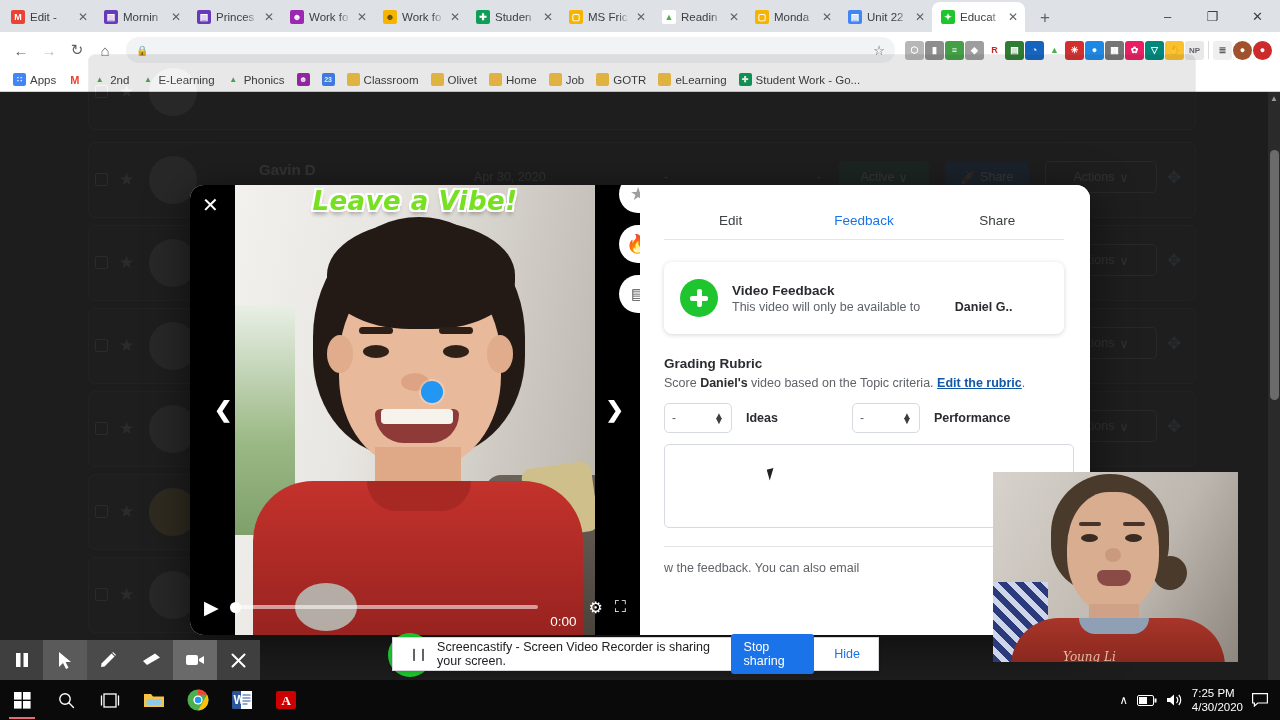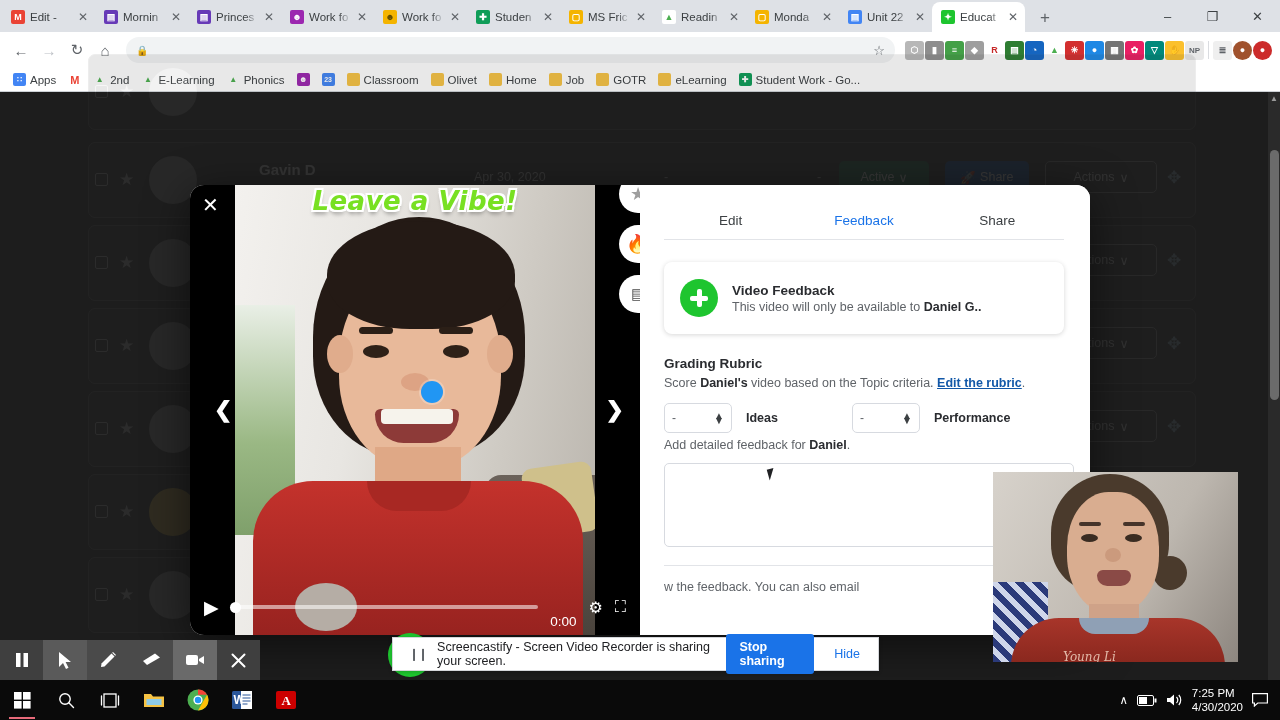--- a/index.html
+++ b/index.html
@@ -153,21 +153,21 @@
   .ftab.active { color:#1a73e8; }
   .fbcard { margin-top:22px; height:72px; border-radius:8px; background:#fff;
       box-shadow:0 1px 5px rgba(0,0,0,.16); display:flex; align-items:center; padding:0 16px; gap:14px; }
   .plusicon { width:38px; height:38px; border-radius:50%; background:#1ec52f;
       position:relative; flex:0 0 38px; }
   .plusicon:before, .plusicon:after { content:""; position:absolute; background:#fff; border-radius:2px; }
   .plusicon:before { left:10px; top:17px; width:18px; height:5px; }
   .plusicon:after  { left:16.5px; top:10px; width:5px; height:18px; }
   .fbcard .t1 { font-size:13.5px; font-weight:bold; color:#2a2c30; }
   .fbcard .t2 { font-size:12.5px; color:#5f6368; margin-top:2px; }
-  .fbcard .t2 b { color:#2a2c30; }
+  .fbcard .t2 b { color:#2a2c30;margin-left:31px; }
   .sechead { margin-top:22px; font-size:13.5px; font-weight:bold; color:#2a2c30; }
   .secsub { margin-top:5px; font-size:12.5px; color:#5f6368; }
   .secsub b { color:#2a2c30; }
   .secsub a { color:#1258a8; font-weight:bold; text-decoration:underline; }
   .rubricrow { margin-top:13px; display:flex; align-items:center; gap:14px; }
   .stepper { width:68px; height:30px; border:1px solid #d7dae0; border-radius:5px;
       display:flex; align-items:center; justify-content:space-between; padding:0 7px; background:#fff; }
   .stepper .val { font-size:12px; color:#5f6368; }
   .stepper .arrows { display:flex; flex-direction:column; line-height:.52; font-size:10px; color:#3c4043; }
   .rlbl { font-size:12.5px; color:#2a2c30; font-weight:bold; }
@@ -179,21 +179,21 @@
   .cursor { position:absolute; left:768px; top:468px; width:0; height:0;
       border-left:7px solid #202124; border-bottom:11px solid transparent;
       border-right:5px solid transparent; transform:rotate(-16deg); z-index:40; }
 
   
   .sharebar { position:absolute; left:392px; top:637px; width:487px; height:34px;
       background:#fff; border:1px solid #d4d6da; display:flex; align-items:center;
       padding:0 8px 0 16px; gap:10px; z-index:34; box-shadow:0 1px 4px rgba(0,0,0,.2); }
   .sharebar .pausei { font-size:12px; color:#5f6368; letter-spacing:-1px; }
   .sharebar .msg { font-size:12.5px; color:#202124; flex:1 1 auto; }
-  .sharebar .stopbtn { background:#1a73e8; color:#fff; font-size:12.5px; font-weight:bold;
+  .sharebar .stopbtn { background:#1a73e8; color:#fff; font-size:12.5px; font-weight:normal;
       padding:6px 13px; border-radius:3px; }
   .sharebar .hidebtn { color:#1a73e8; font-size:12.5px; padding:0 10px; }
   .greenbadge { position:absolute; left:388px; top:633px; width:44px; height:44px;
       border-radius:50%; background:#1ec52f; z-index:33; }
   .greenbadge:after { content:""; position:absolute; left:11px; top:11px; width:22px; height:22px;
       border-radius:50%; background:#e8e8e8; }
 
   
   .webcam { position:absolute; left:993px; top:472px; width:245px; height:190px;
       overflow:hidden; z-index:36; background:#c9c4bd; }
@@ -576,21 +576,20 @@
         <div class="stepper" style="margin-left:60px">
           <span class="val">-</span>
           <span class="arrows">
               <span>▲</span>
               <span>▼</span>
             </span>
         </div>
         <div class="rlbl">Performance</div>
       </div>
 
-      <div class="secsub"><span>Add detailed feedback for </span><b>Daniel</b><span>.</span></div>
       <div class="commentbox"></div>
       <div class="divider"></div>
       <div class="tailtext">w the feedback. You can also email</div>
     </div>
   </div>
 
   <div class="cursor"></div>
 
   <div class="webcam">
     <div class="wc-wall"></div>

